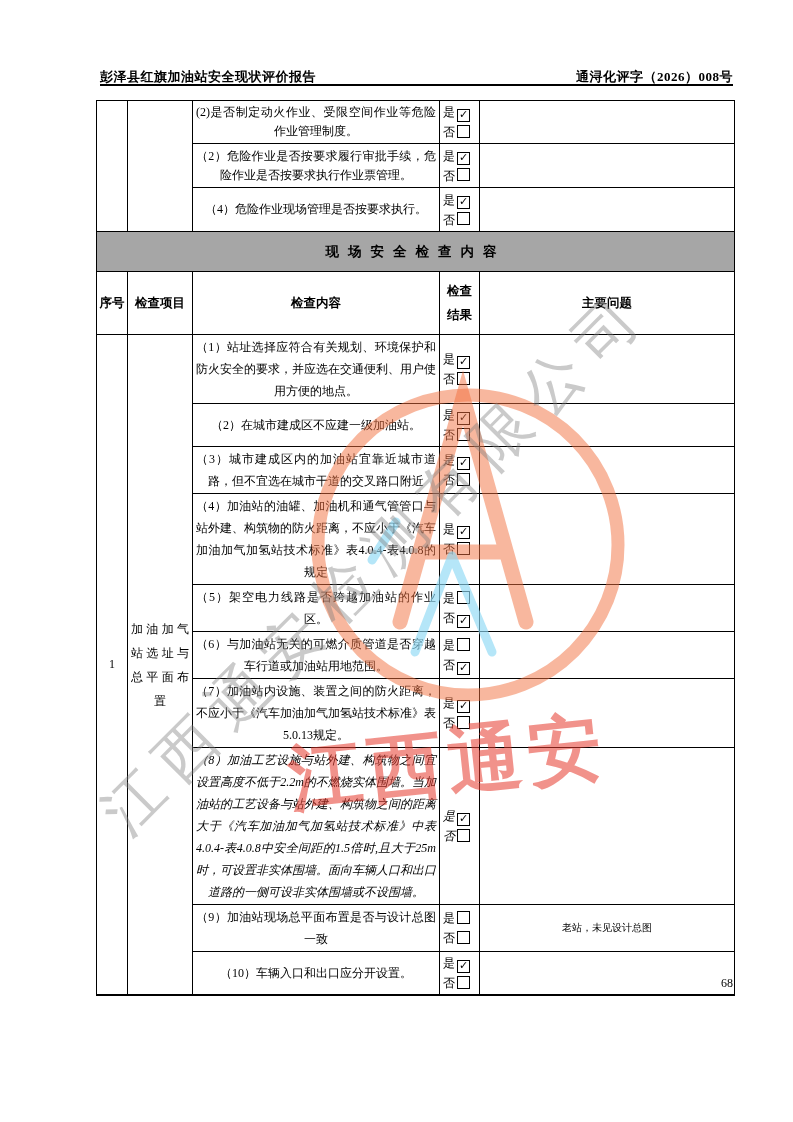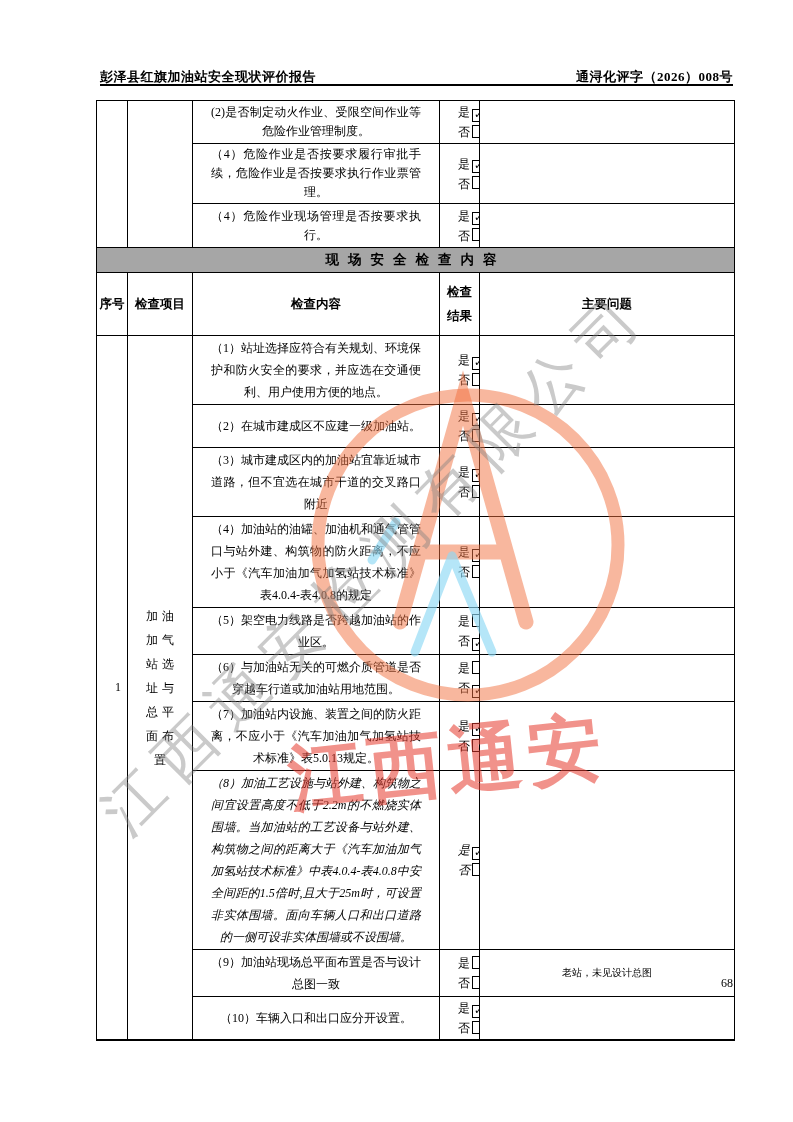--- a/index.html
+++ b/index.html
@@ -23,21 +23,21 @@
   }
   
   .table-wrap{position:absolute;left:96px;top:100px;width:638px;z-index:1;}
   table.inspection{
     width:638px;border-collapse:collapse;table-layout:fixed;
     font-size:12px;
   }
   table.inspection{border:1.5px solid #000;border-bottom:2.5px solid #000;}
   table.inspection td,table.inspection th{
     border:1px solid #000;
-    padding:1px 18px;
+    padding:1px 3px;
     vertical-align:middle;
     overflow:hidden;
   }
   col.c-seq{width:31px;}
   col.c-item{width:65px;}
   col.c-content{width:247px;}
   col.c-result{width:40px;}
   col.c-problem{width:255px;}
   td.content{
     text-align:justify;text-align-last:center;
@@ -119,37 +119,37 @@
         <td class="seq" rowspan="3"></td>
         <td class="project" rowspan="3"></td>
         <td class="content">(2)是否制定动火作业、受限空间作业等危险作业管理制度。</td>
         <td class="result">
           <div><span>是</span><span class="box">✓</span></div>
           <div><span>否</span><span class="box"></span></div>
         </td>
         <td class="problem"></td>
       </tr>
       <tr class="prev" style="height:44px;">
-        <td class="content">（4）危险作业是否按要求履行审批手续，危险作业是否按要求执行作业票管理。</td>
+        <td class="content">（2）危险作业是否按要求履行审批手续，危险作业是否按要求执行作业票管理。</td>
         <td class="result">
           <div><span>是</span><span class="box">✓</span></div>
           <div><span>否</span><span class="box"></span></div>
         </td>
         <td class="problem"></td>
       </tr>
       <tr class="prev" style="height:44px;">
         <td class="content">（4）危险作业现场管理是否按要求执行。</td>
         <td class="result">
           <div><span>是</span><span class="box">✓</span></div>
           <div><span>否</span><span class="box"></span></div>
         </td>
         <td class="problem"></td>
       </tr>
 
-      <tr class="banner" style="height:25px;">
+      <tr class="banner" style="height:40px;">
         <td colspan="5">现场安全检查内容</td>
       </tr>
 
       <tr class="thead" style="height:63px;">
         <th>序号</th>
         <th>检查项目</th>
         <th>检查内容</th>
         <th>检查结果</th>
         <th>主要问题</th>
       </tr>

